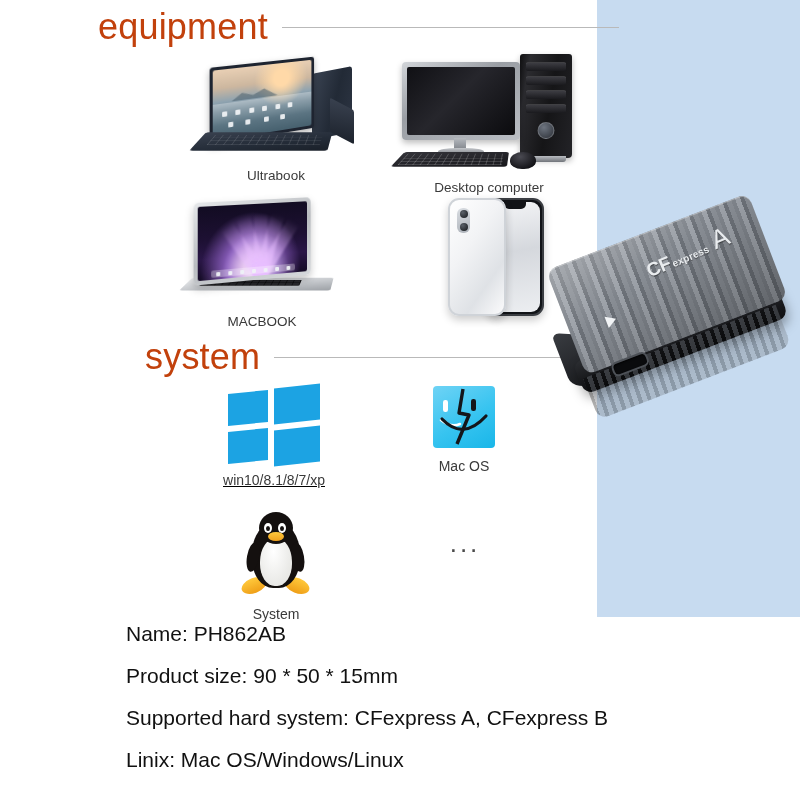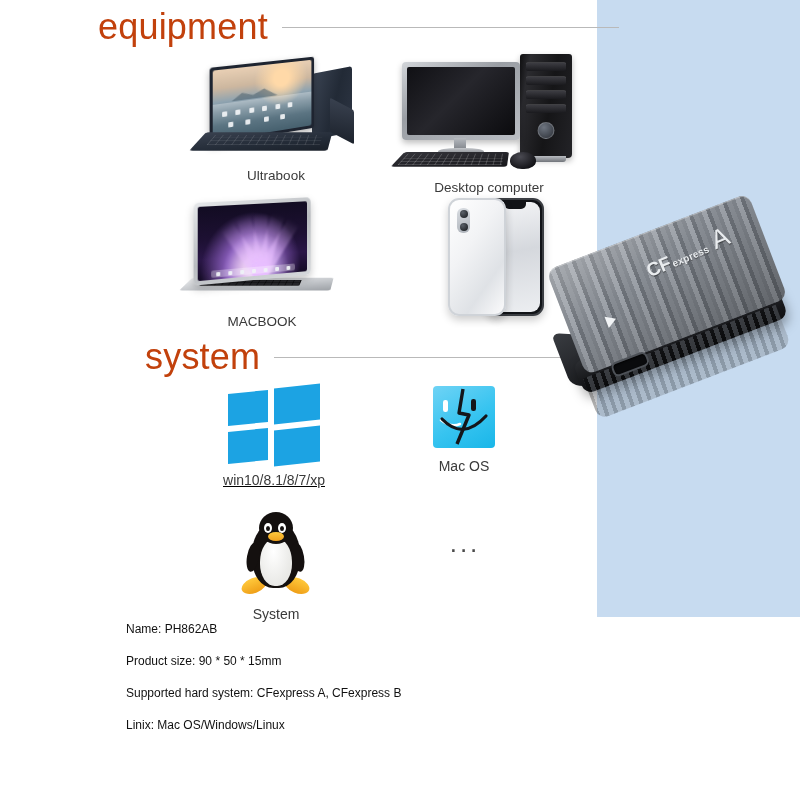--- a/index.html
+++ b/index.html
@@ -450,21 +450,21 @@
   .specs {
     position: absolute;
     left: 126px;
     top: 622px;
     width: 640px;
   }
   .spec-row {
     display: flex;
     align-items: flex-end;
     margin-bottom: 18px;
-    font-size: 12px;
+    font-size: 21px;
     color: #111111;
     white-space: nowrap;
   }
   .spec-left  { flex: 0 0 auto; }
   .spec-right { margin-left: auto; padding-right: 92px; }
   .spec-row.single .spec-left { flex: 1 1 auto; }
 </style>
 </head>
 <body>
 

